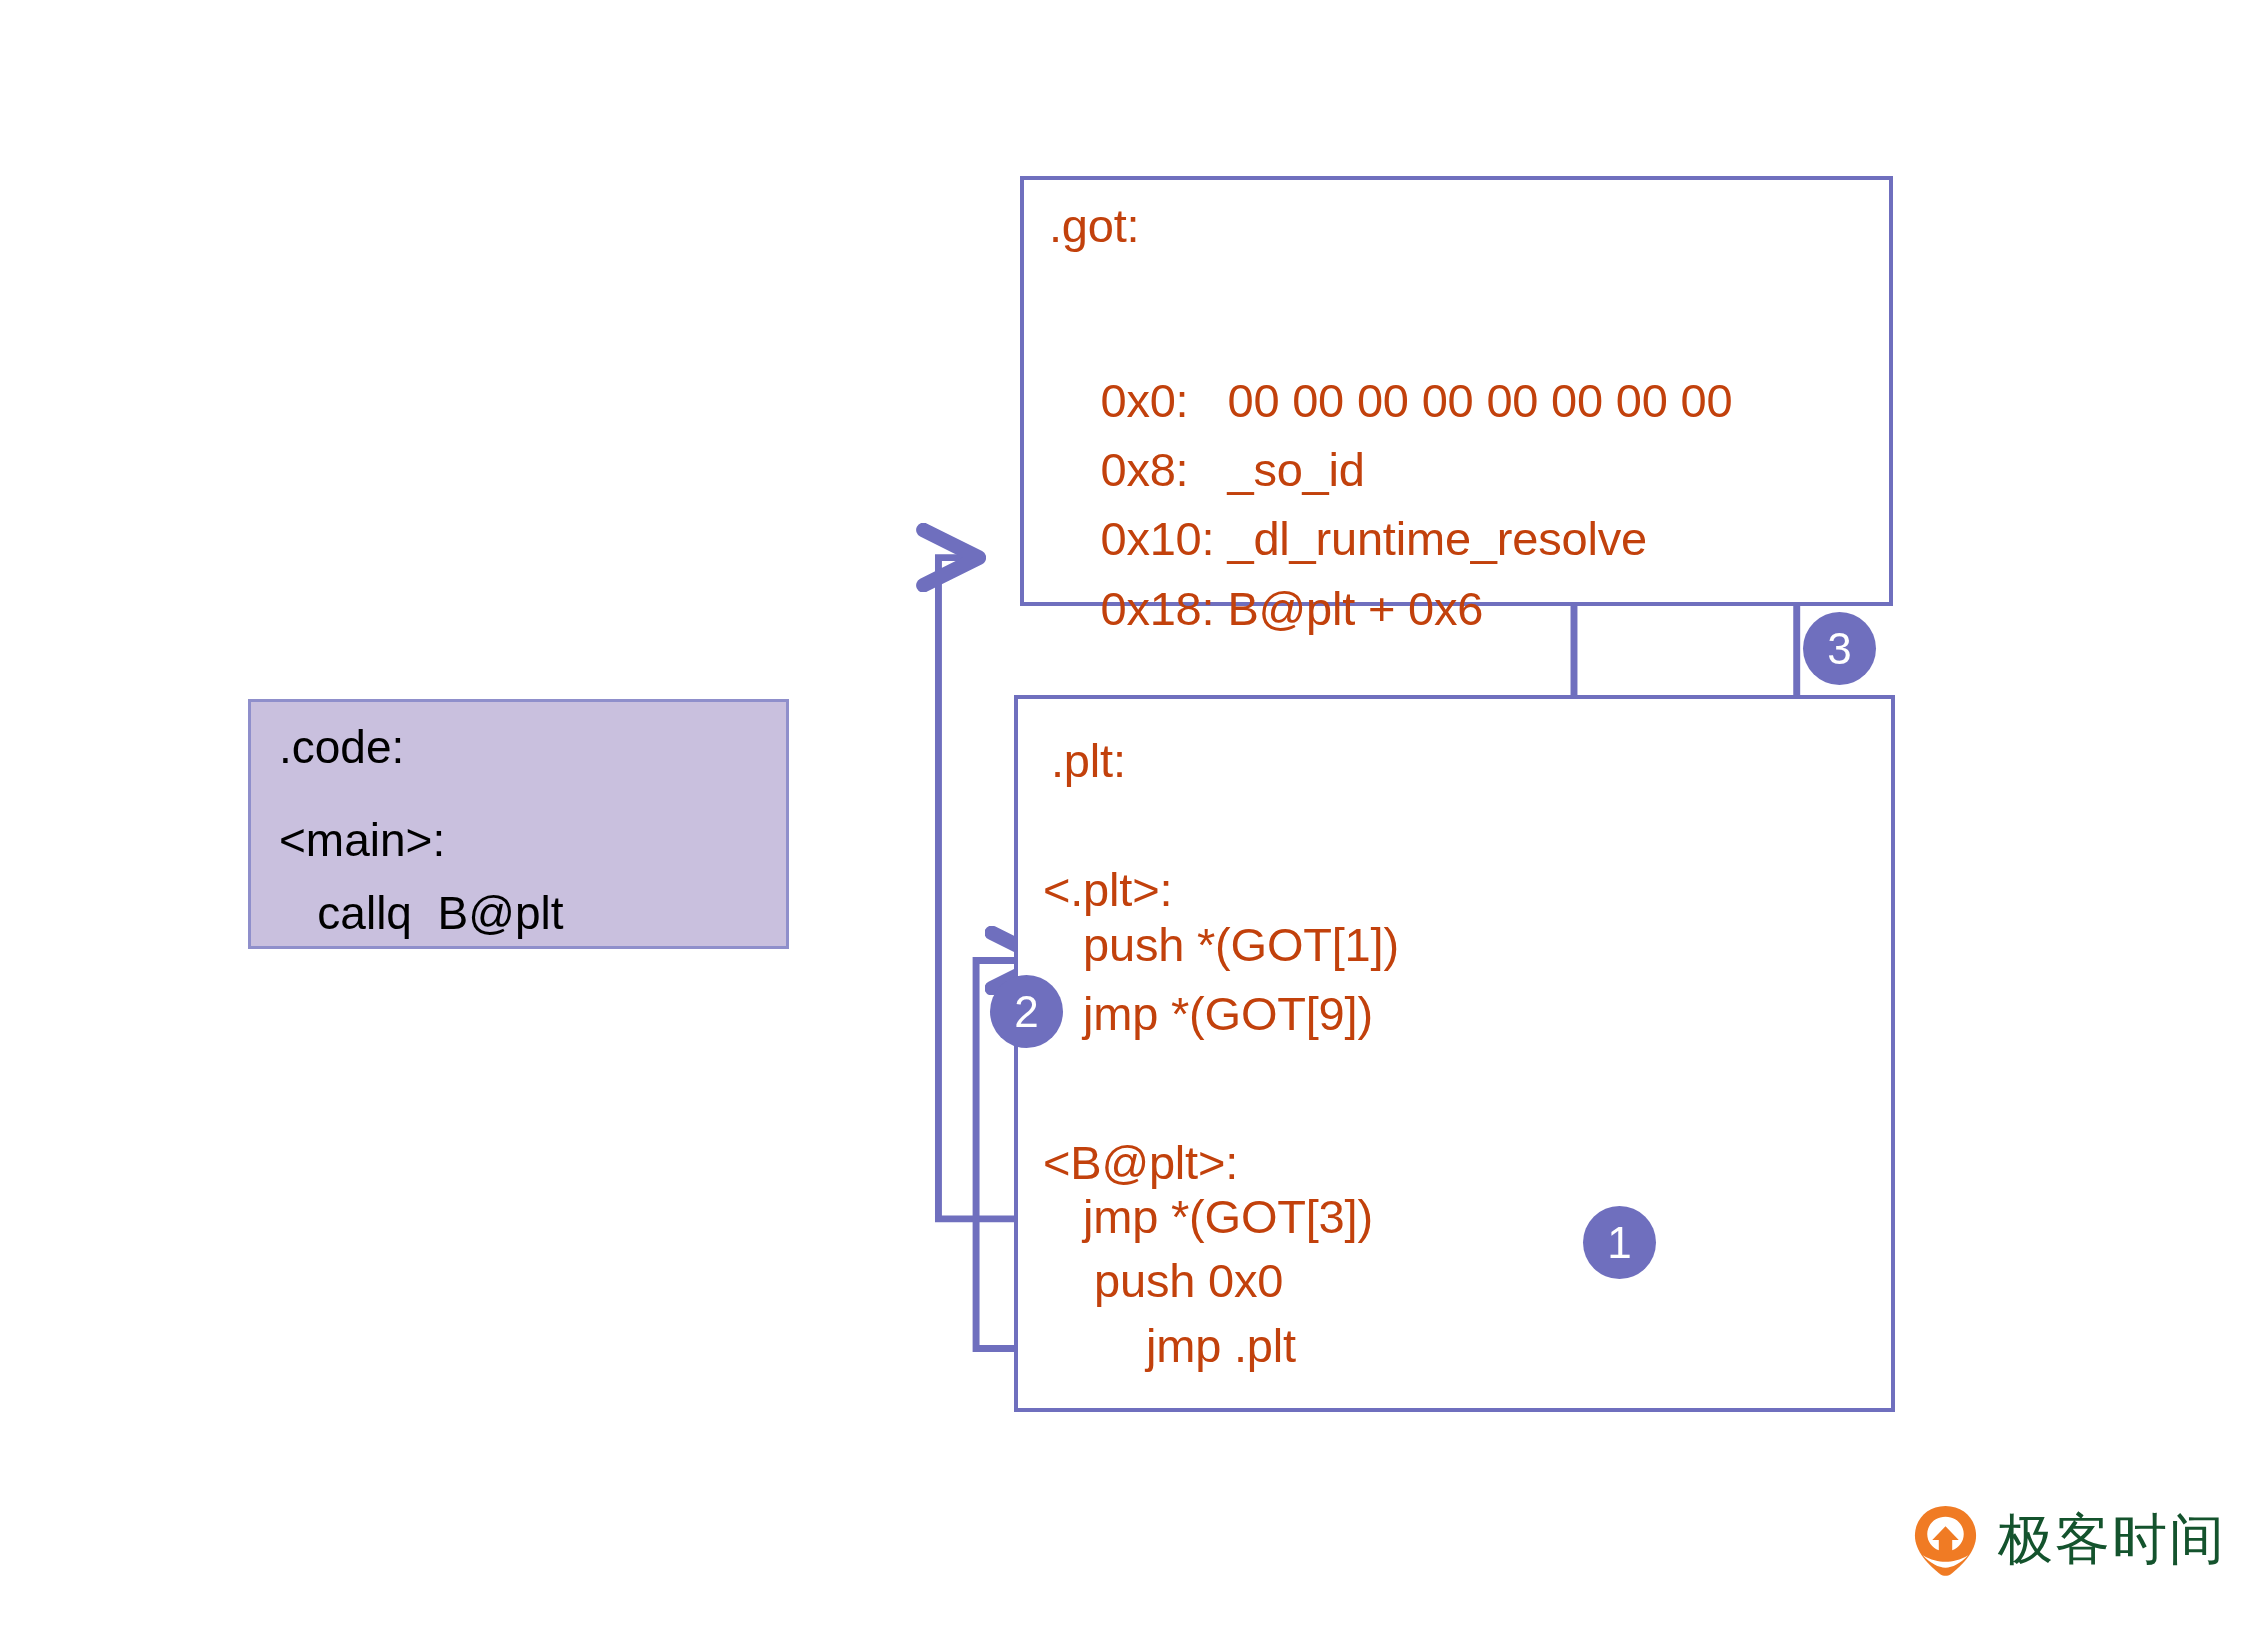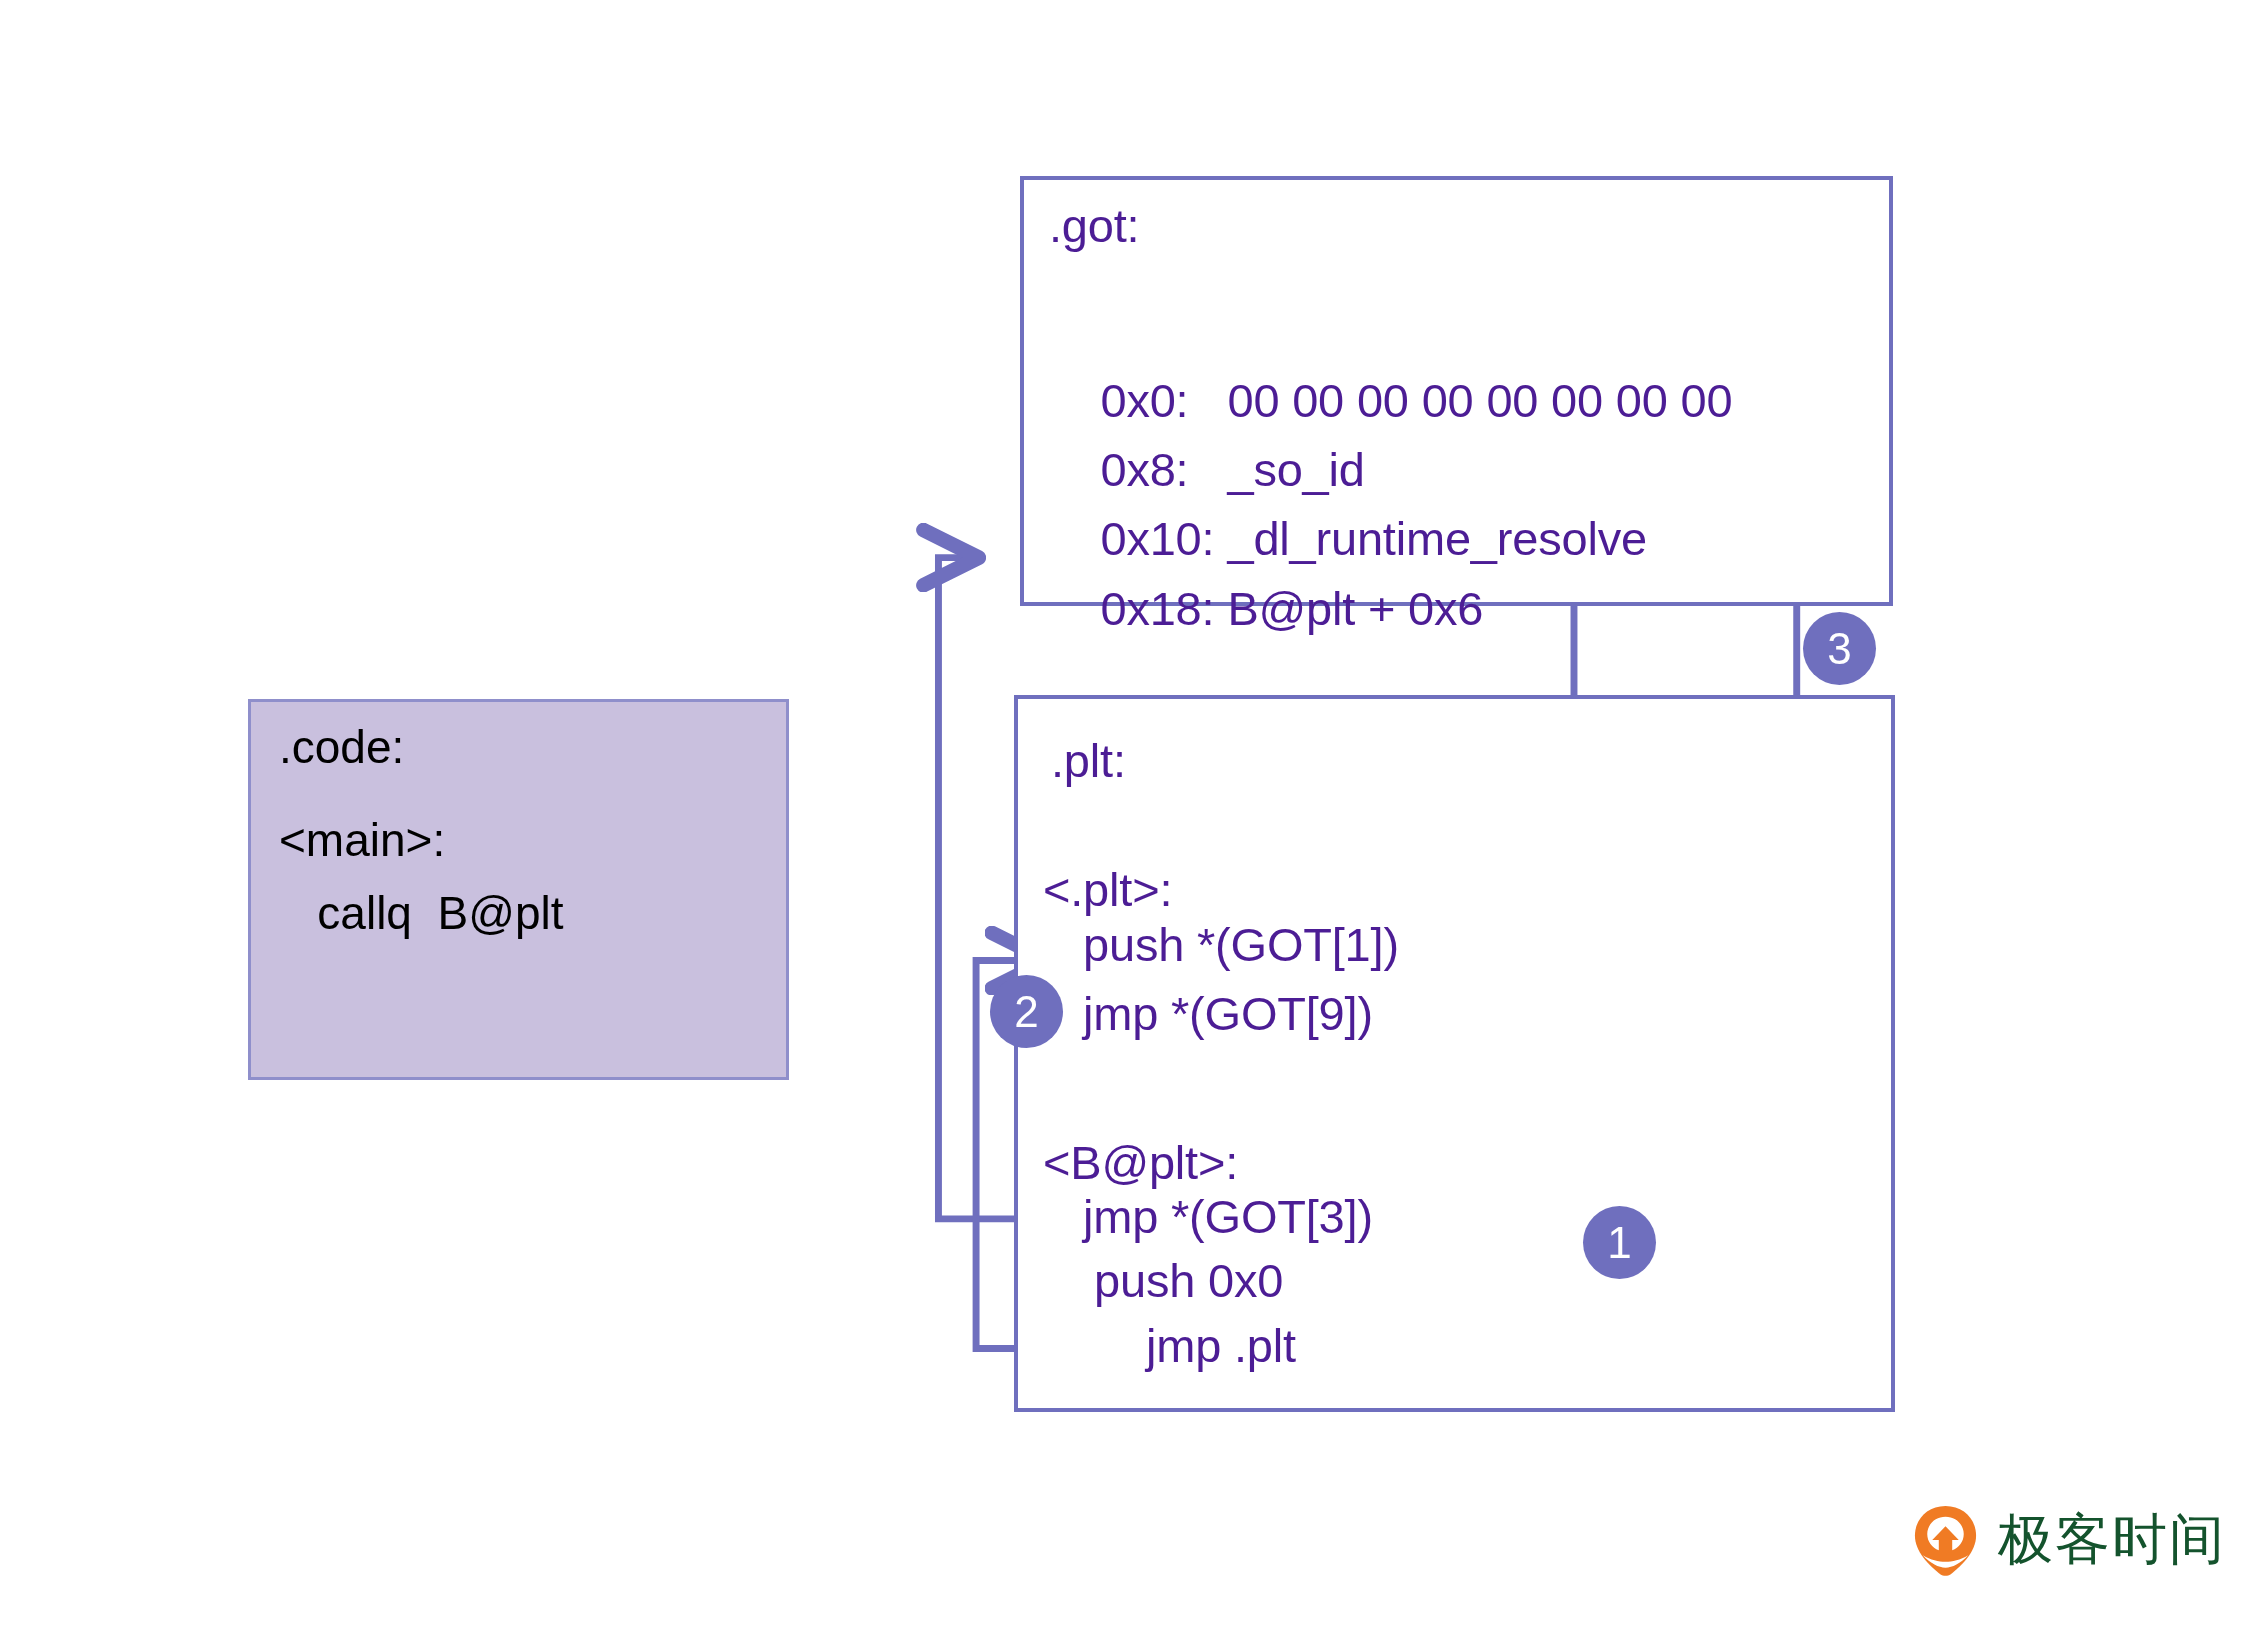--- a/index.html
+++ b/index.html
@@ -29,40 +29,40 @@
   
   .panel {
     position: absolute;
     box-sizing: border-box;
     border: 4px solid #6f6fbe;
     background: #ffffff;
   }
   #got-panel  { left: 1020px; top: 176px;  width: 873px; height: 430px; }
   #plt-panel  { left: 1014px; top: 695px;  width: 881px; height: 717px; }
   #code-panel {
-    left: 248px; top: 699px; width: 541px; height: 381px;
+    left: 248px; top: 699px; width: 541px; height: 250px;
     background: #c9c0de;
     border: 3px solid #8f8fcb;
   }
 
   .code-body {
     position: absolute;
     left: 28px;
     top: 22px;
     right: 10px;
     color: #000000;
     font-size: 46px;
     line-height: 1.0;
     white-space: pre;
   }
 
   
   .ln {
     position: absolute;
-    color: #4c1d95;
+    color: #c2410c;
     font-size: 47px;
     line-height: 1.0;
     white-space: pre;
     letter-spacing: -0.2px;
   }
 
   
   #got-title { left: 1049px; top: 202px; }
   #got-r0    { left: 1049px; top: 330px; }
   #got-r1    { left: 1049px; top: 399px; }

